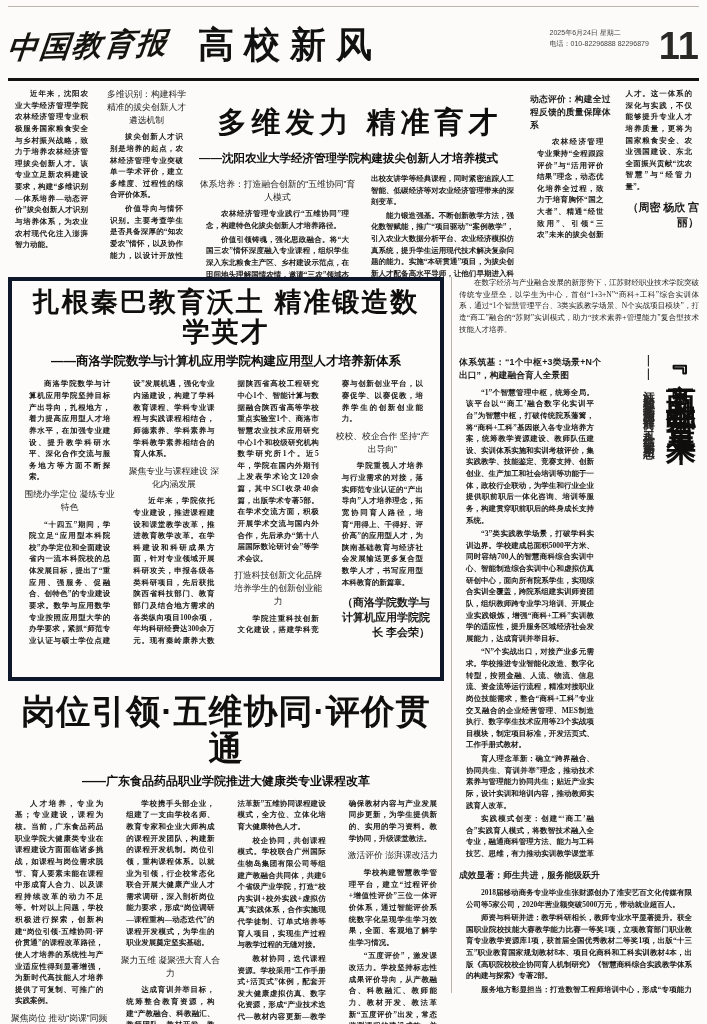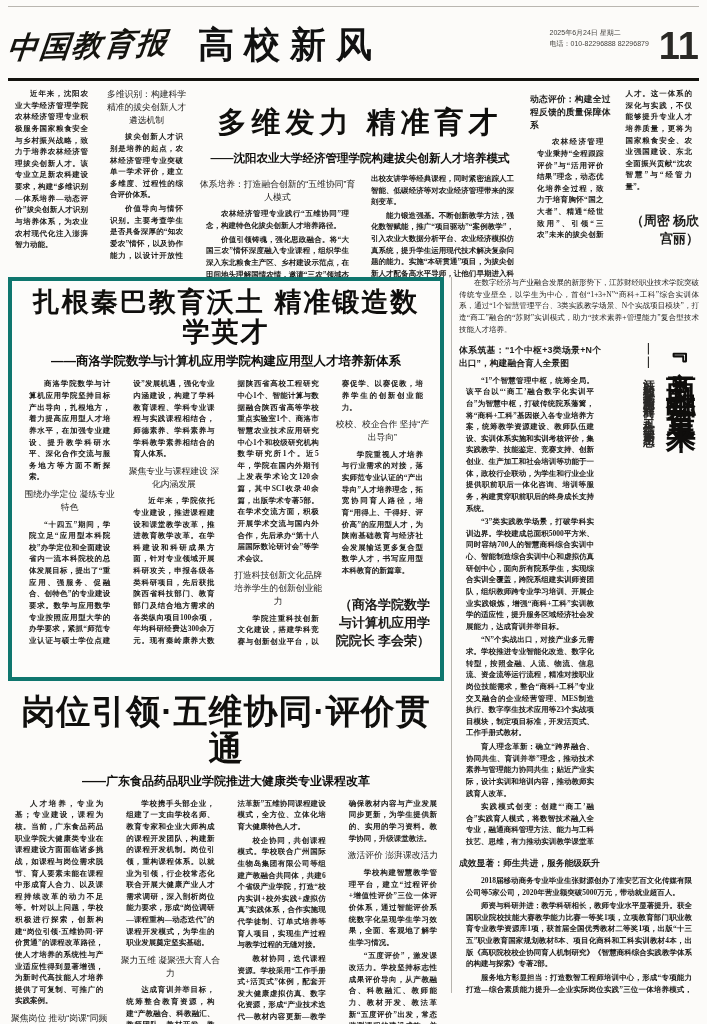--- a/index.html
+++ b/index.html
@@ -23,45 +23,45 @@
   .page-no{font-size:38px;font-weight:bold;color:#2a2926;font-family:"Liberation Sans","DejaVu Sans",sans-serif;line-height:1;}
   .thick-rule{height:3px;background:#14130f;margin-top:8px;}
 
   h1,h2{font-family:"Liberation Sans","DejaVu Sans",sans-serif;color:#100f0d;}
   .flow{overflow:hidden;text-align:justify;}
   .para{font-size:7.5px;line-height:1.55;margin:0 7px 2px;text-indent:2em;text-align:justify;font-weight:bold;}
   .colhead{font-size:8.8px;font-weight:normal;text-align:center;margin:5px 0 5px;line-height:1.45;
     break-inside:avoid;font-family:"Liberation Sans","DejaVu Sans",sans-serif;text-indent:0;}
   .colhead-left{font-size:8.8px;font-weight:bold;text-align:justify;margin:5px 0 5px;line-height:1.45;
     break-inside:avoid;font-family:"Liberation Sans","DejaVu Sans",sans-serif;text-indent:0;}
-  .byline{font-size:13px;font-weight:bold;text-align:right;margin-top:19px;text-indent:0;}
+  .byline{font-size:11px;font-weight:bold;text-align:right;margin-top:7px;text-indent:0;}
 
   .top-article{display:flex;gap:9px;height:180px;margin-top:7px;}
   .ta-left{width:182px;flex:none;column-count:2;column-gap:8px;height:100%;}
   .ta-mid{width:322px;flex:none;}
   .ta-mid h1{font-size:29px;text-align:center;letter-spacing:5px;margin:19px 0 5px;line-height:1.1;}
-  .ta-mid h2{font-size:11.5px;text-align:center;margin:12px 0 7px;letter-spacing:0;}
+  .ta-mid h2{font-size:11.5px;text-align:left;margin:12px 0 7px;letter-spacing:0;}
   .ta-mid-flow{column-count:2;column-gap:8px;height:110px;}
   .ta-right{flex:1;column-count:2;column-gap:8px;height:100%;}
 
   .main-region{display:flex;margin-top:9px;height:716px;}
   .left-region{width:436px;flex:none;display:flex;flex-direction:column;}
-  .red-box{border:4px solid #0f766e;box-sizing:border-box;height:404px;padding:7px 10px 5px;background:#fdfcfa;}
+  .red-box{border:4px solid #0f172a;box-sizing:border-box;height:404px;padding:7px 10px 5px;background:#fdfcfa;}
   .red-box h1{font-size:27px;text-align:center;letter-spacing:2px;margin:0 0 6px;line-height:1.1;}
   .red-box h2{font-size:12.5px;text-align:center;margin:0 0 8px;}
   .rb-flow{column-count:4;column-gap:9px;height:312px;}
 
   .bottom-article{margin-top:10px;flex:1;}
   .bottom-article h1{font-size:34px;text-align:center;letter-spacing:1px;margin:2px 0 5px;line-height:1.1;}
   .bottom-article h2{font-size:12px;text-align:center;margin:0 0 8px;}
   .ba-flow{column-count:4;column-gap:9px;height:240px;}
 
   .vrule{width:1px;background:#b7b4ae;margin:0 7px;flex:none;}
   .right-article{flex:1;display:flex;flex-direction:column;min-width:0;}
-  .ra-intro{font-size:7.5px;line-height:1.55;text-indent:2em;text-align:justify;margin:0 0 4px;}
+  .ra-intro{font-size:7.5px;line-height:1.55;text-indent:2em;text-align:justify;margin:0 0 16px;}
   .ra-mid{display:flex;height:508px;}
   .ra-col{flex:1;height:100%;min-width:0;}
   .ra-vertical{width:98px;flex:none;display:flex;flex-direction:row-reverse;justify-content:flex-start;padding-top:4px;box-sizing:border-box;}
   .v-headline{
     writing-mode:vertical-rl;font-size:30px;font-weight:bold;letter-spacing:5px;line-height:1.2;
     font-family:"Liberation Sans","DejaVu Sans",sans-serif;color:#0f0e0c;
   }
   .v-subtitle{
     writing-mode:vertical-rl;font-size:11.5px;font-weight:bold;margin-right:7px;letter-spacing:2px;line-height:1.25;
     font-family:"Liberation Sans","DejaVu Sans",sans-serif;color:#2a2927;

